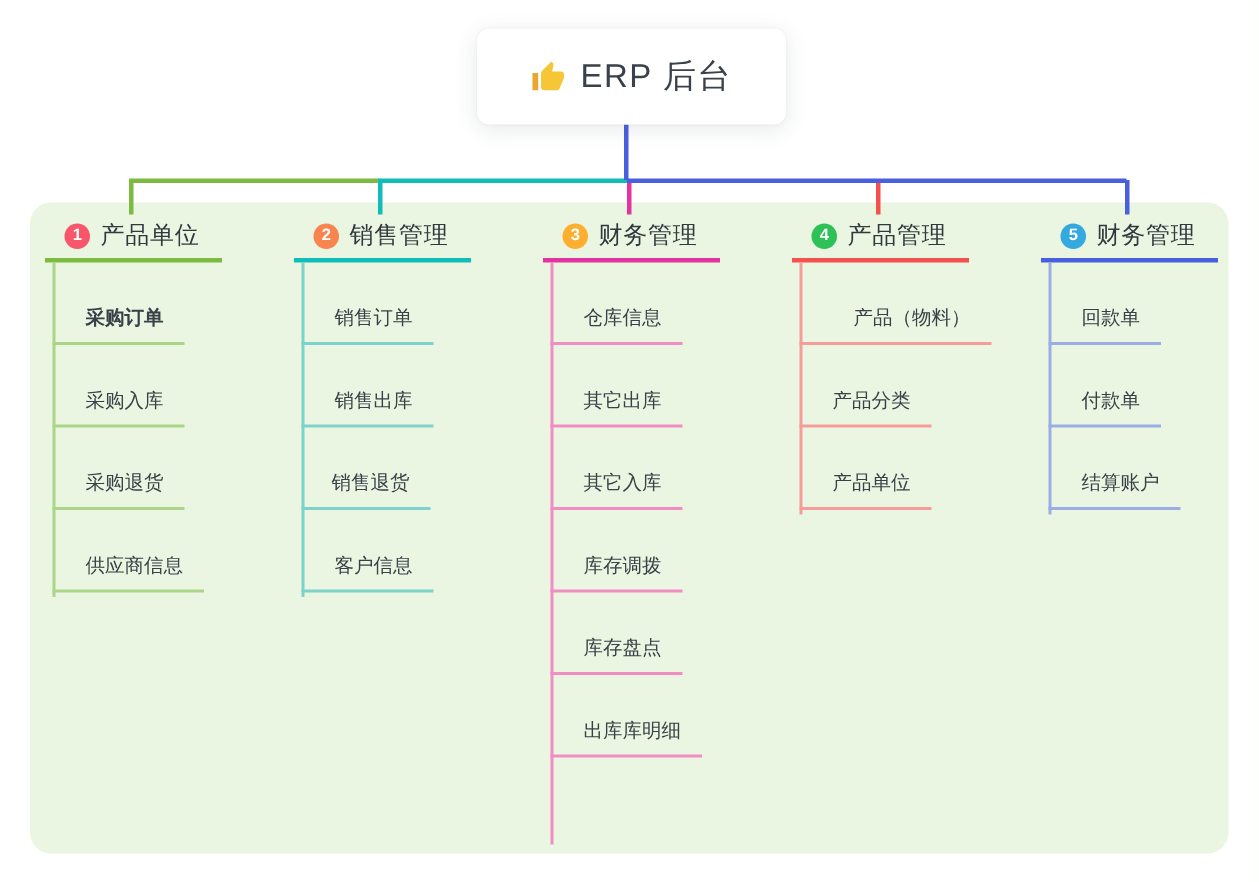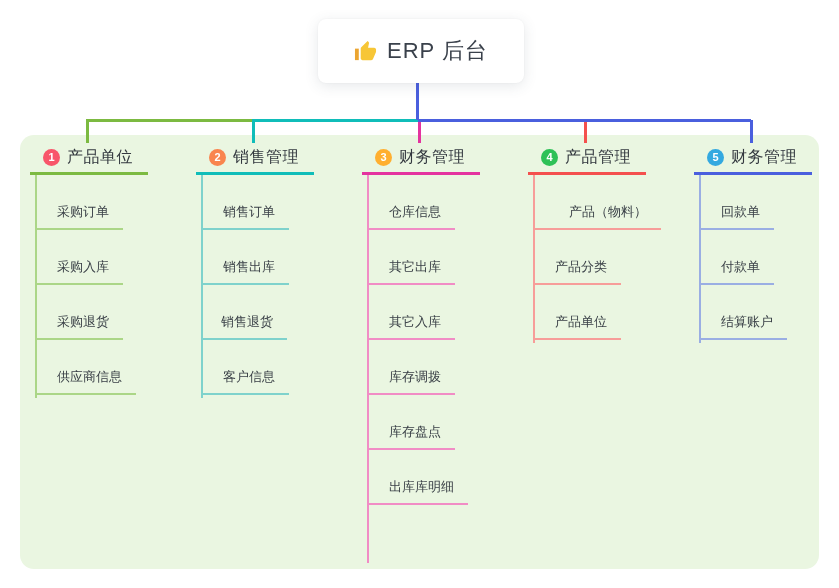--- a/index.html
+++ b/index.html
@@ -62,21 +62,21 @@
   </div>
 
   <div id="branches">
       <div class="branch" style="left: 30px;">
         <div class="bheader" style="border-bottom-color: rgb(124, 186, 65);">
           <span class="badge" style="background: rgb(248, 86, 106);">1</span>
           <span class="blabel">产品单位</span>
         </div>
         <div class="vline" style="background: rgb(171, 214, 135); height: 223px;"></div>
         <div class="kids">
-          <div class="kid" style="border-bottom-color: rgb(171, 214, 135);">采购订单</div>
+          <div class="kid" style="border-bottom-color: rgb(171, 214, 135); font-weight: bold;">采购订单</div>
           <div class="kid" style="border-bottom-color: rgb(171, 214, 135);">采购入库</div>
           <div class="kid" style="border-bottom-color: rgb(171, 214, 135);">采购退货</div>
           <div class="kid" style="border-bottom-color: rgb(171, 214, 135);">供应商信息</div>
         </div>
       </div>
       <div class="branch" style="left: 196px;">
         <div class="bheader" style="border-bottom-color: rgb(16, 189, 185);">
           <span class="badge" style="background: rgb(249, 133, 78);">2</span>
           <span class="blabel">销售管理</span>
         </div>

